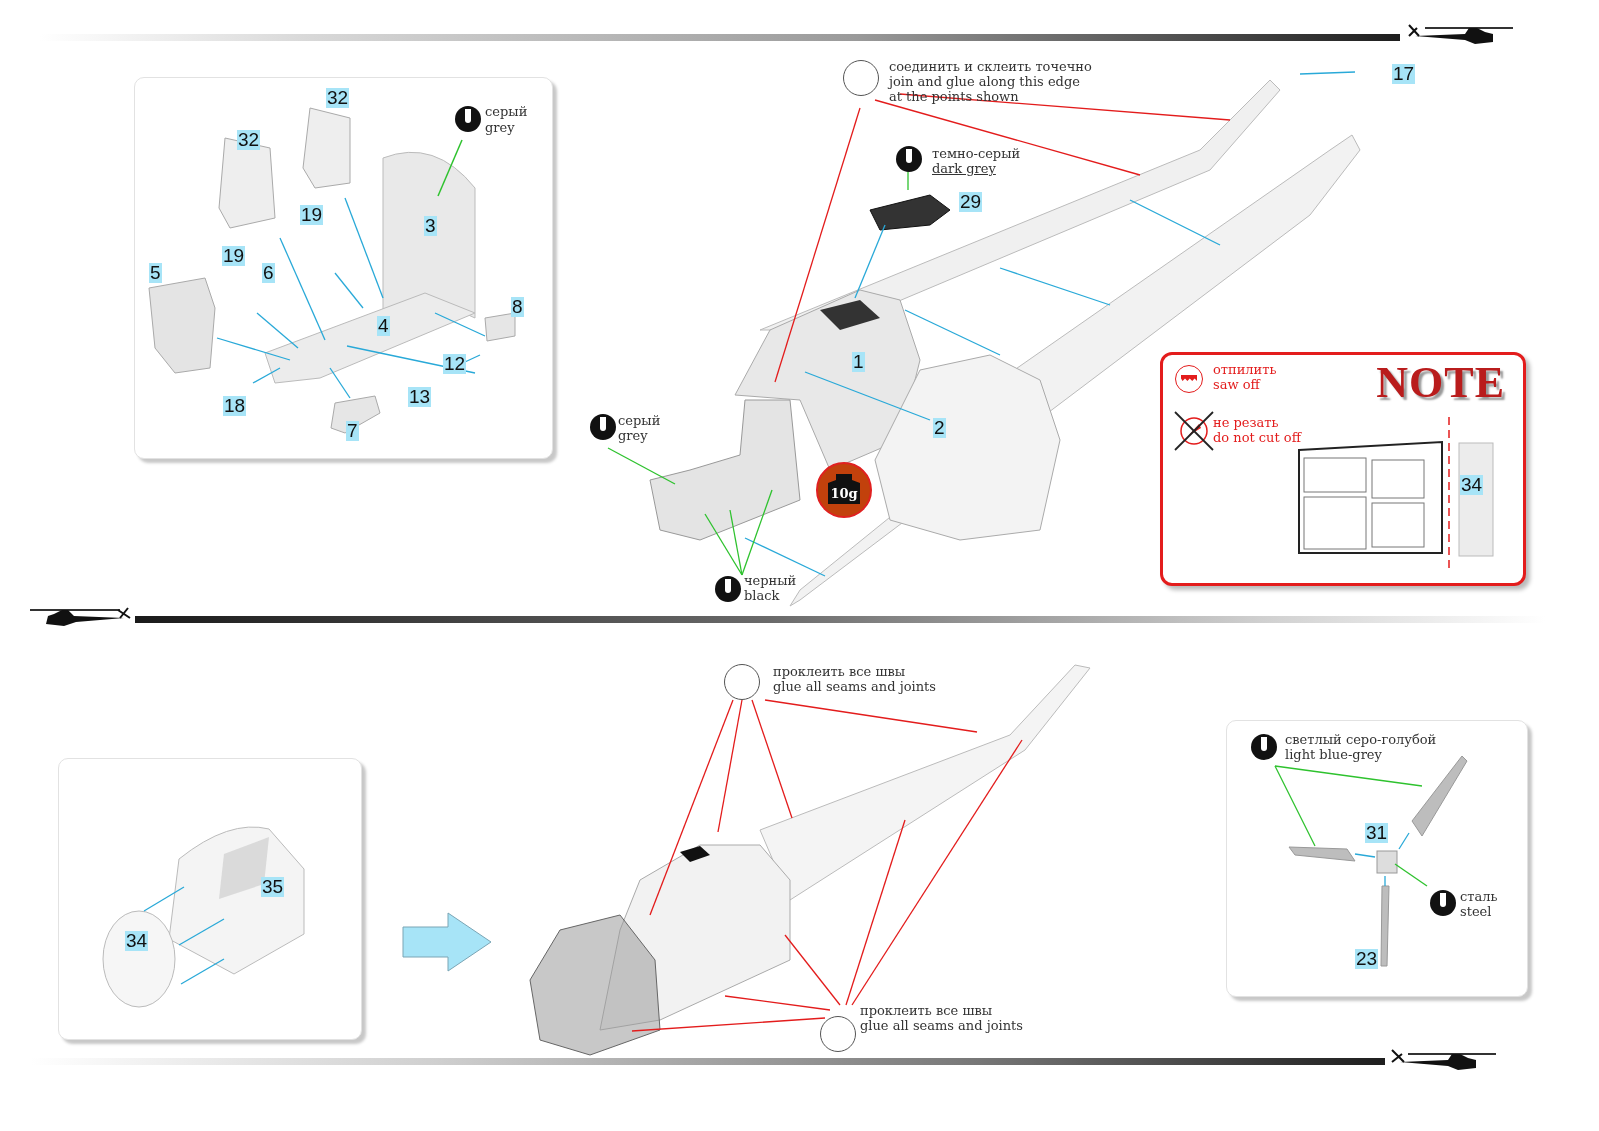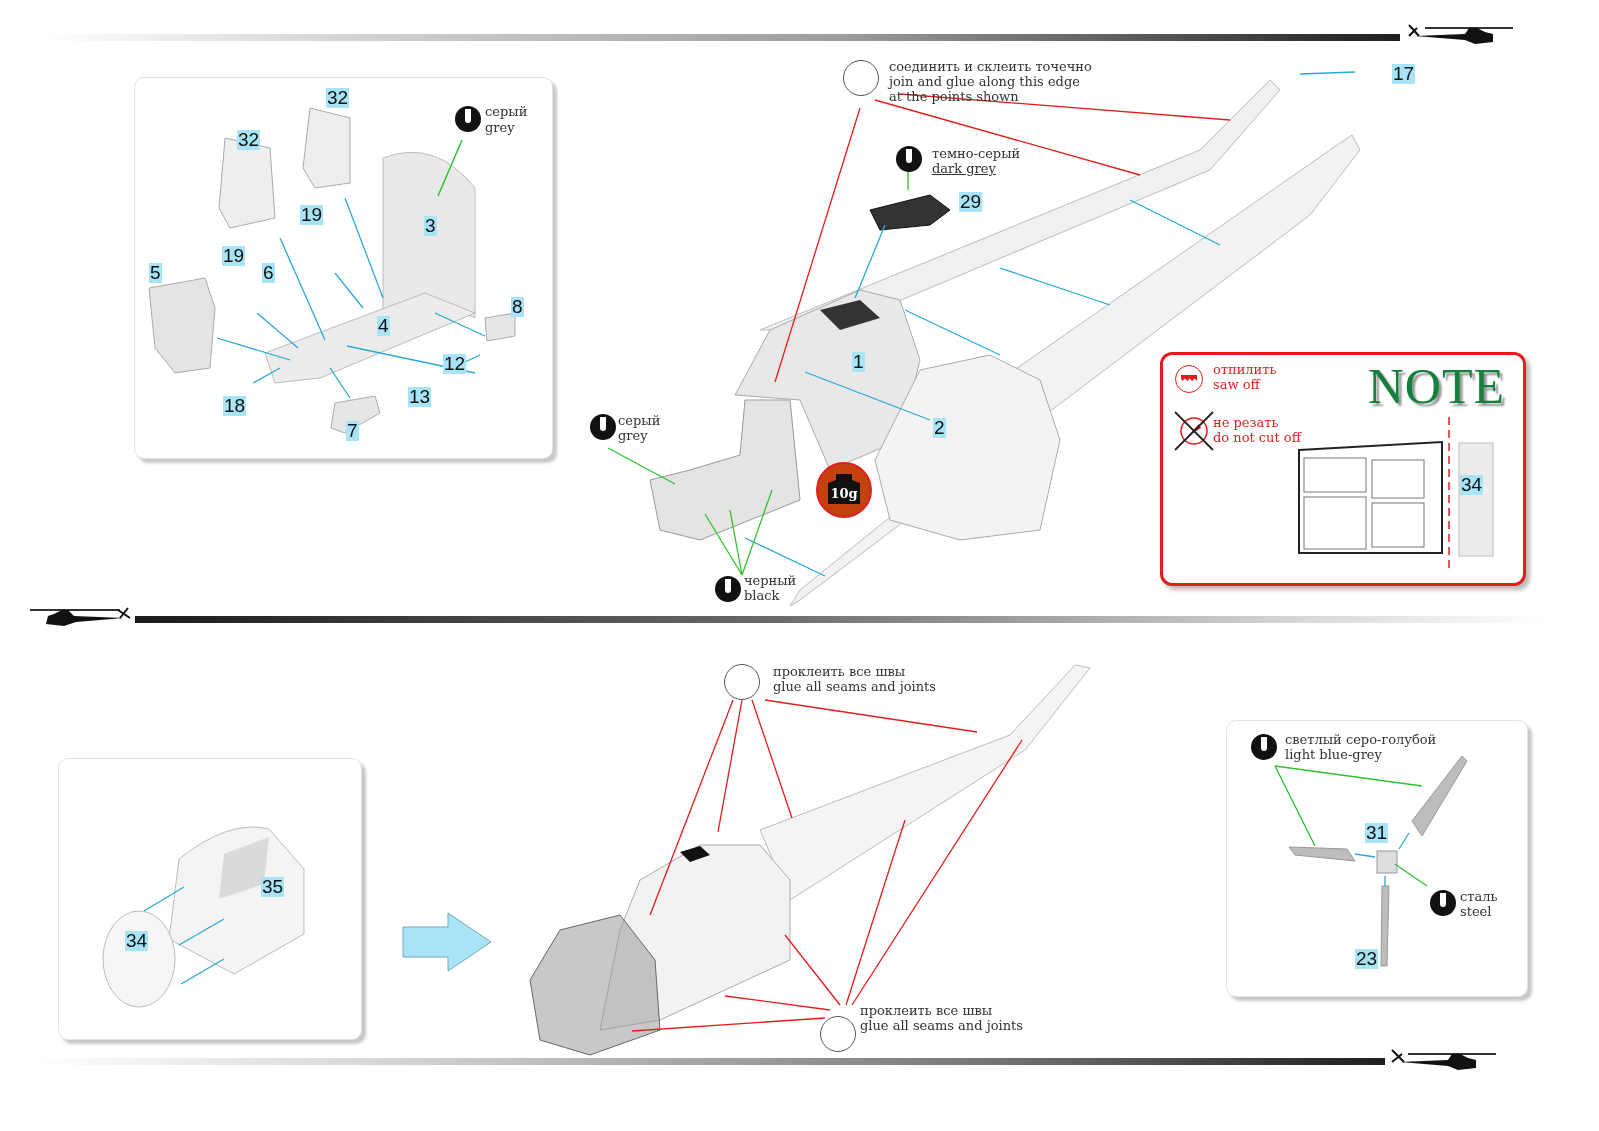--- a/index.html
+++ b/index.html
@@ -7,21 +7,21 @@
   .bar{position:absolute;height:7px;}
   .bar-top{left:40px;top:34px;width:1360px;background:linear-gradient(to right,#fff 0%,#d8d8d8 20%,#9a9a9a 60%,#1e1e1e 100%);}
   .bar-mid{left:135px;top:616px;width:1410px;background:linear-gradient(to right,#1a1a1a 0%,#6a6a6a 45%,#d0d0d0 80%,#fff 100%);}
   .bar-bot{left:30px;top:1058px;width:1355px;background:linear-gradient(to right,#fff 0%,#cfcfcf 30%,#777 70%,#1e1e1e 100%);}
   .panel{position:absolute;background:#fff;border:1px solid #e2e2e2;border-radius:10px;box-shadow:4px 4px 3px #c8c8c8;}
   .num{position:absolute;background:#a7e4f7;color:#111;font-family:"Liberation Sans",sans-serif;font-size:19px;line-height:20px;padding:0 1px;}
   .label{position:absolute;font-size:13px;line-height:15px;color:#333;white-space:nowrap;}
   .paint{position:absolute;width:26px;height:26px;border-radius:50%;background:#111;}
   .paint::after{content:"";position:absolute;left:10px;top:3px;width:6px;height:14px;background:#fff;border-radius:0 0 3px 3px;}
   .note-box{position:absolute;left:1160px;top:352px;width:360px;height:228px;border:3px solid #e31c1c;border-radius:12px;background:#fff;box-shadow:4px 4px 4px #bbb;}
-  .note-title{position:absolute;right:18px;top:2px;font-family:"Liberation Serif",serif;font-weight:normal;font-size:50px;color:#15803d;letter-spacing:1px;text-shadow:3px 3px 2px #999;}
+  .note-title{position:absolute;right:18px;top:2px;font-family:"Liberation Serif",serif;font-weight:bold;font-size:44px;color:#b91c1c;letter-spacing:1px;text-shadow:3px 3px 2px #999;}
   .red-text{color:#e31c1c;}
   svg{position:absolute;overflow:visible;}
   .glue-icon{position:absolute;width:34px;height:34px;border:1.5px solid #555;border-radius:50%;background:#fff;}
   .weight-circle{position:absolute;left:816px;top:462px;width:52px;height:52px;border:2px solid #e02020;border-radius:50%;background:#c2410c;}
 </style>
 </head>
 <body>
 
 <div class="bar bar-top"></div>
 <div class="bar bar-mid"></div>

